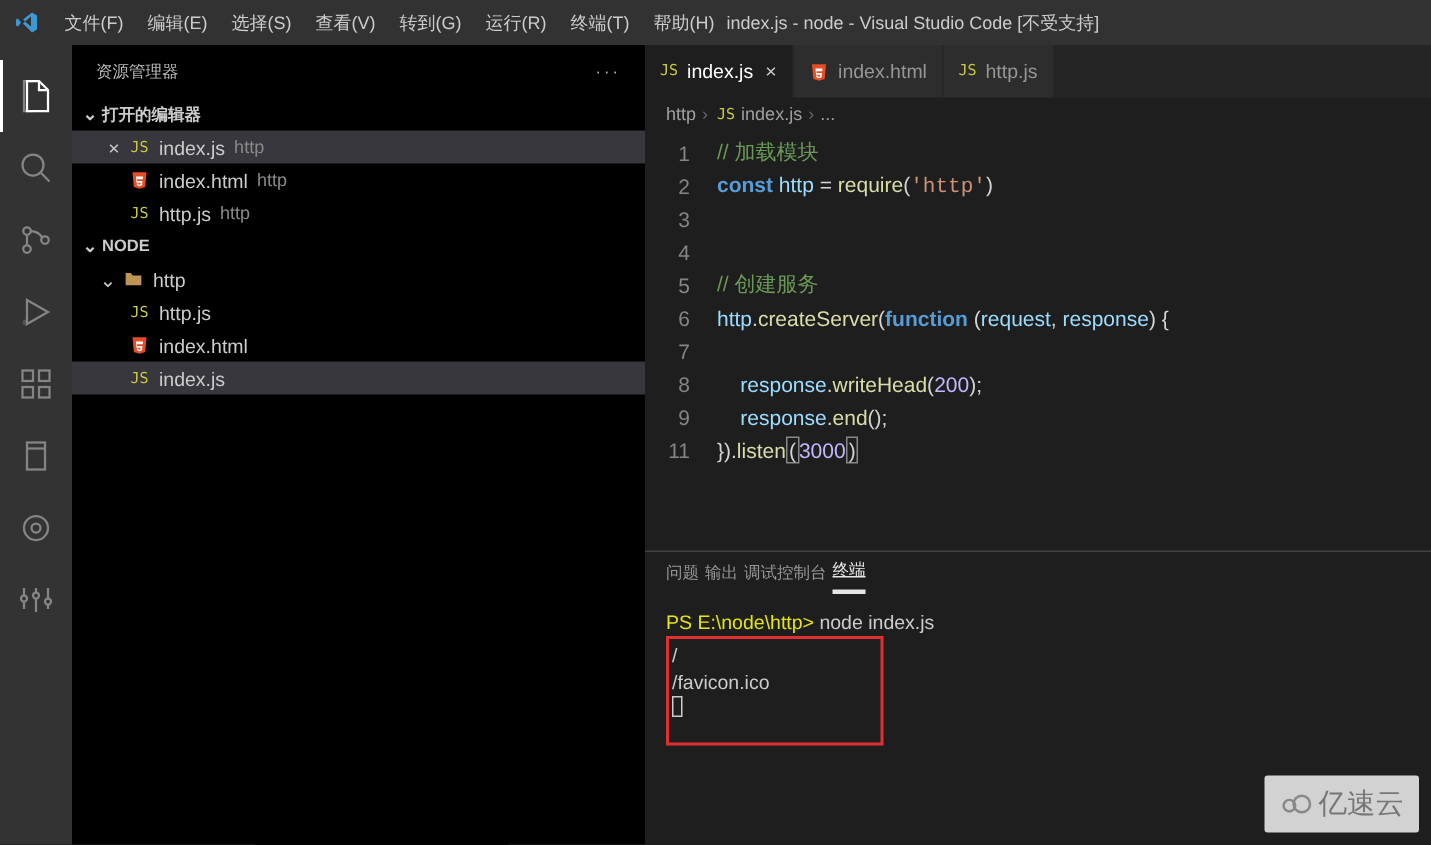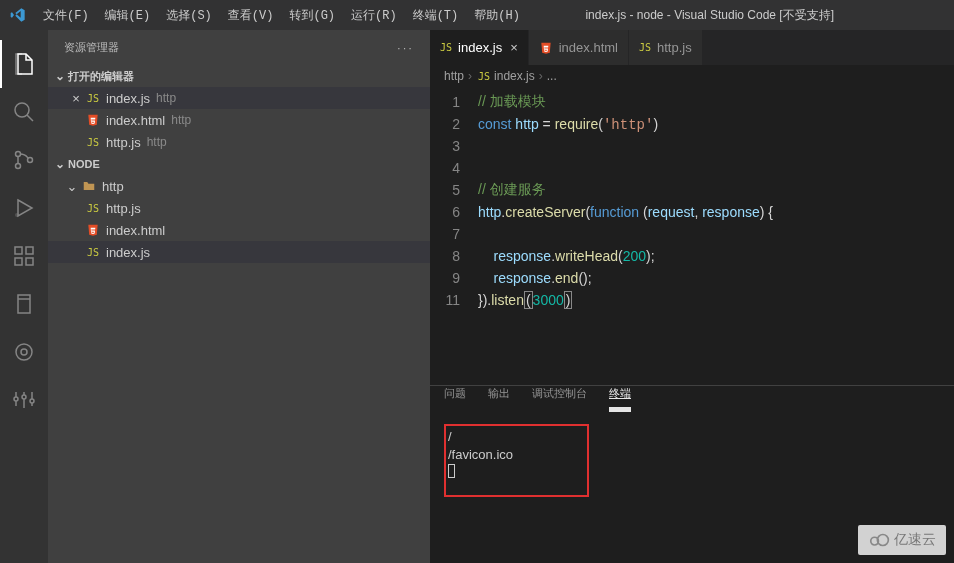--- a/index.html
+++ b/index.html
@@ -3,34 +3,34 @@
 <meta charset="utf-8">
 <style>
 * { margin:0; padding:0; box-sizing:border-box; font-family:"Segoe UI","Microsoft YaHei",sans-serif; }
 body { background:#1e1e1e; color:#ccc; width:954px; height:563px; overflow:hidden; position:relative; font-size:13px; }
 
 
 .titlebar { height:30px; background:#323233; display:flex; align-items:center; }
 .titlebar .logo { width:35px; display:flex; justify-content:center; align-items:center; }
 .titlebar .logo svg { width:16px; height:16px; }
 .titlebar .menus { display:flex; }
-.titlebar .menus span { padding:0 8px; color:#ccc; font-size:12px; cursor:default;font-family:Liberation Mono, monospace; }
-.titlebar .wintitle { flex:1; text-align:right; color:#ccc; font-size:12px; }
+.titlebar .menus span { padding:0 8px; color:#ccc; font-size:12px; cursor:default; }
+.titlebar .wintitle { flex:1; text-align:left; color:#ccc; font-size:12px; }
 
 
 .app { display:flex; height:533px; }
 
 
 .activitybar { width:48px; background:#333333; display:flex; flex-direction:column; align-items:center; padding-top:10px; }
 .activitybar .ab-item { width:48px; height:48px; display:flex; justify-content:center; align-items:center; color:#858585; cursor:pointer; }
 .activitybar .ab-item.active { color:#fff; border-left:2px solid #fff; }
 .activitybar .ab-item svg { width:24px; height:24px; }
 
 
-.sidebar { width:382px; background:#404040; display:flex; flex-direction:column; }
+.sidebar { width:382px; background:#000000; display:flex; flex-direction:column; }
 .sidebar-header { height:35px; display:flex; align-items:center; justify-content:space-between; padding:0 16px; color:#bbb; font-size:11px; }
 .sidebar-header .dots { letter-spacing:2px; color:#bbb; cursor:pointer; }
 .section-hdr { height:22px; display:flex; align-items:center; padding-left:4px; color:#ccc; font-size:11px; font-weight:bold; cursor:pointer; }
 .section-hdr .chev { width:16px; text-align:center; font-size:12px; }
 .tree-row { height:22px; display:flex; align-items:center; padding-left:20px; color:#ccc; font-size:13px; cursor:pointer; }
 .tree-row.indent2 { padding-left:36px; }
 .tree-row.active { background:#37373d; }
 .tree-row .close { width:16px; text-align:center; color:#ccc; font-size:13px; }
 .tree-row .filler { width:16px; }
 .tree-row .icon { width:18px; display:flex; align-items:center; justify-content:center; margin-right:4px; }
@@ -47,39 +47,39 @@
 .tab .close { margin-left:8px; color:#ccc; cursor:pointer; }
 .breadcrumb { height:22px; display:flex; align-items:center; padding-left:14px; font-size:12px; color:#a0a0a0; }
 .breadcrumb .sep { margin:0 4px; color:#666; }
 .breadcrumb .icon { margin:0 4px 0 2px; display:flex; align-items:center; }
 
 .code { font-family:Consolas,monospace; font-size:14px; padding-top:4px; }
 .code .ln { display:flex; height:22px; align-items:center; }
 .code .gutter { width:48px; text-align:right; color:#858585; padding-right:18px; user-select:none; }
 .code .src { white-space:pre; }
 .c-comment { color:#6a9955; }
-.c-const { color:#569cd6; }
+.c-const { color:#569cd6;font-weight:bold; }
 .c-var { color:#9cdcfe; }
 .c-func { color:#dcdcaa; }
 .c-str { color:#ce9178;font-family:Liberation Mono, monospace; }
-.c-num { color:#14b8a6; }
+.c-num { color:#c4b5fd; }
 .c-paren { color:#d4d4d4; }
 .c-hlparen { border:1px solid #888; padding:0 1px; }
 
 
 .panel { border-top:1px solid #414141; background:#1e1e1e; }
-.panel-tabs { height:32px; display:flex; align-items:flex-start; padding-left:14px; gap:22px; font-size:11px; color:#969696; }
+.panel-tabs { height:32px; display:flex; align-items:center; padding-left:14px; gap:4px; font-size:11px; color:#969696; }
 .panel-tabs span { padding-bottom:6px; cursor:pointer; }
-.panel-tabs span.active { color:#e7e7e7; border-bottom:5px solid #e5e5e5;text-decoration:underline; }
+.panel-tabs span.active { color:#e7e7e7; border-bottom:3px solid #e5e5e5;text-decoration:underline; }
 .terminal { font-family:Consolas,monospace; font-size:13px; padding:6px 14px; color:#ccc; line-height:18px; }
 .terminal .box { border:2px solid #e03030; display:inline-block; padding:2px 74px 12px 2px; }
 .terminal .tyellow { color:#e5e510; }
 .terminal .cursor { display:inline-block; width:7px; height:14px; border:1px solid #ccc; }
 
-.watermark { position:absolute; right:8px; bottom:8px; background:rgba(255,255,255,.8); color:#777; font-size:14px; padding:6px 10px; border-radius:2px; display:flex; align-items:center; gap:4px; }
+.watermark { position:absolute; right:8px; bottom:8px; background:rgba(255,255,255,.8); color:#777; font-size:19px; padding:6px 10px; border-radius:2px; display:flex; align-items:center; gap:4px; }
 .watermark svg { width:22px; height:14px; }
 </style>
 </head>
 <body>
 
 <div class="titlebar">
   <div class="logo">
     <svg viewBox="0 0 24 24">
         <path fill="#3c99d4" d="M17 2l5 3v14l-5 3-9-9 2-2 6 5V6l-6 5-2-2 9-7zM3 8l3 4-3 4-2-1V9l2-1z"></path>
       </svg>
@@ -315,20 +315,21 @@
     <div style="flex:1"></div>
 
     <div class="panel">
       <div class="panel-tabs">
         <span>问题</span>
         <span>输出</span>
         <span>调试控制台</span>
         <span class="active">终端</span>
       </div>
       <div class="terminal">
+        <div><span class="tyellow">PS E:\node\http&gt;</span> <span>node index.js</span></div>
         <div class="box">
           <div>/</div>
           <div>/favicon.ico</div>
           <span class="cursor"></span>
         </div>
         <div style="height:60px"></div>
       </div>
     </div>
   </div>
 </div>

